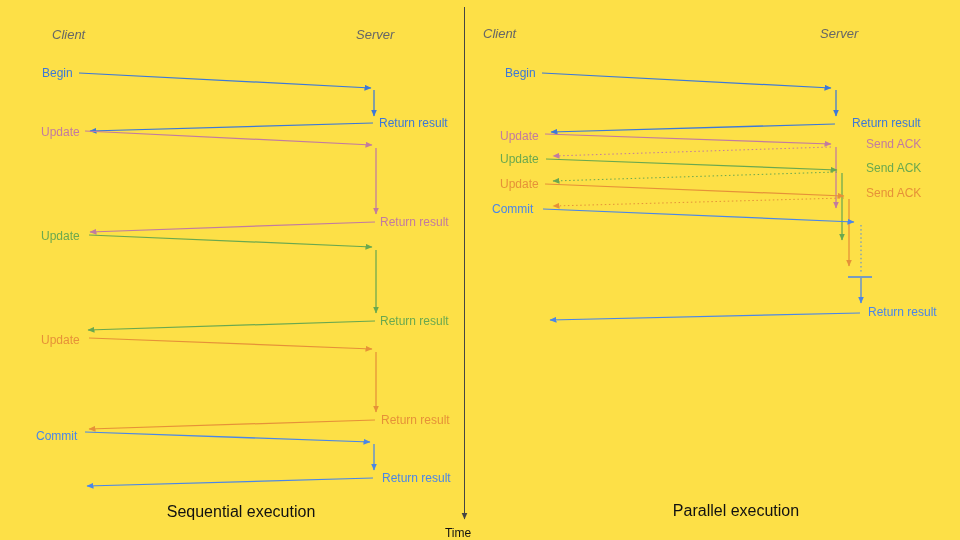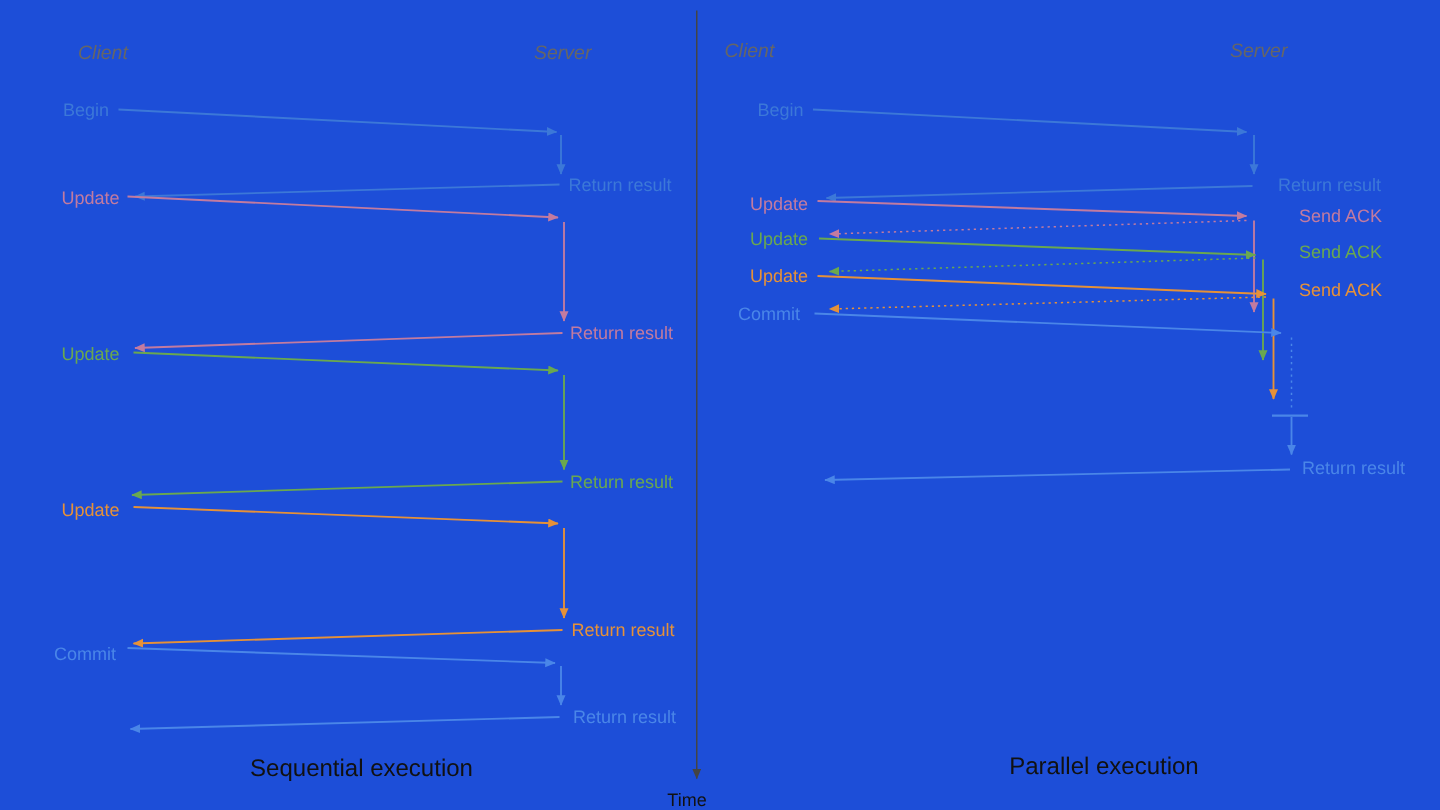--- a/index.html
+++ b/index.html
@@ -1,17 +1,17 @@
 <!DOCTYPE html>
 <html><head>
 <meta charset="utf-8">
 <style>
   html,body{margin:0;padding:0;background:#ffffff;}
   .canvas-wrap{
-    width:960px;height:540px;position:relative;background:#1d4ed8;
+    width:960px;height:540px;position:relative;background:#fde047;
     font-family:"Liberation Sans", sans-serif;overflow:hidden;
   }
   svg text{font-family:"Liberation Sans", sans-serif;}
   .lifeline-header{font-size:13px;font-style:italic;}
   .msg-label{font-size:12px;}
   .resp-label{font-size:12px;}
   .diagram-title{font-size:16px;fill:#111111;}
   .time-label{font-size:12px;fill:#111111;}
 </style>
 </head>

